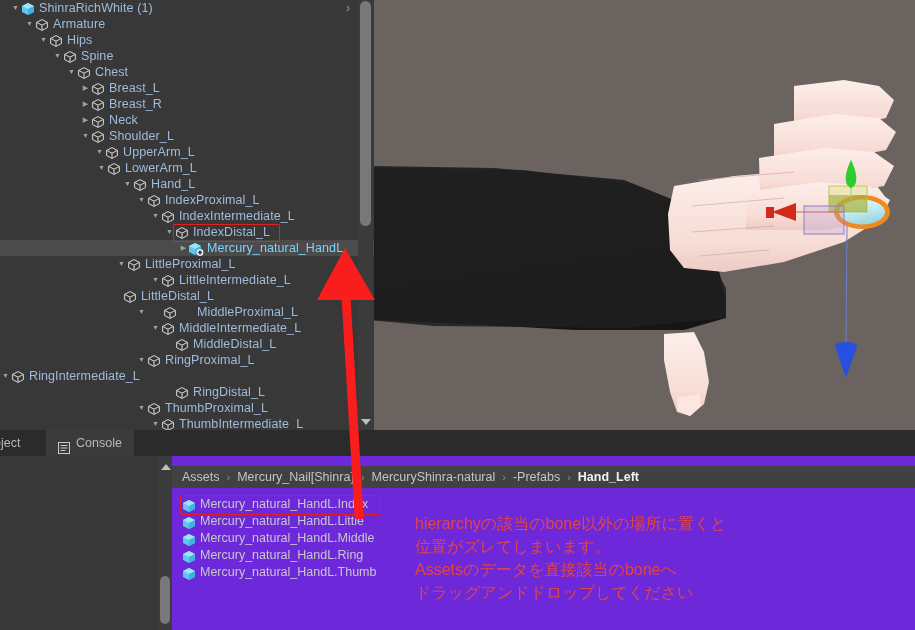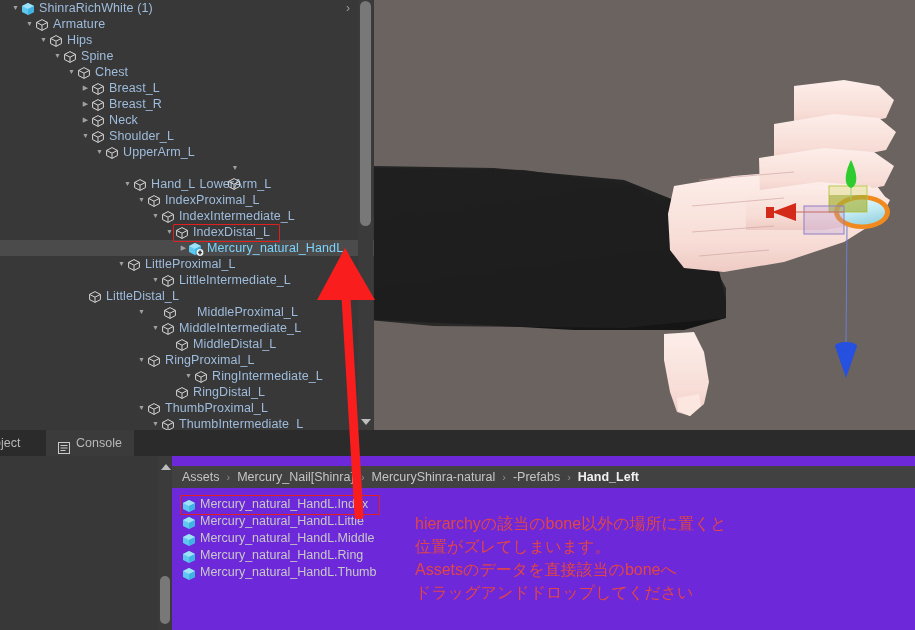--- a/index.html
+++ b/index.html
@@ -165,34 +165,34 @@
           <svg width="14" height="14" viewBox="0 0 14 14">
             <g fill="none" stroke="#d6d6d6" stroke-width="1" stroke-linejoin="round">
               <path d="M7,1.6 L12.4,4.4 L12.4,9.6 L7,12.4 L1.6,9.6 L1.6,4.4 Z"></path>
               <path d="M1.6,4.4 L7,7.2 L12.4,4.4"></path>
               <path d="M7,7.2 L7,12.4"></path>
             </g>
           </svg>
         </span>
         <span class="h-label">Breast_R</span>
       </div>
+      <div class="h-row" style="padding-left: 80px; align-items: flex-end;">
+        <span class="tw closed"></span>
+        <span class="cubeicon">
+          <svg width="14" height="14" viewBox="0 0 14 14">
+            <g fill="none" stroke="#d6d6d6" stroke-width="1" stroke-linejoin="round">
+              <path d="M7,1.6 L12.4,4.4 L12.4,9.6 L7,12.4 L1.6,9.6 L1.6,4.4 Z"></path>
+              <path d="M1.6,4.4 L7,7.2 L12.4,4.4"></path>
+              <path d="M7,7.2 L7,12.4"></path>
+            </g>
+          </svg>
+        </span>
+        <span class="h-label">Neck</span>
+      </div>
       <div class="h-row" style="padding-left: 80px;">
-        <span class="tw closed"></span>
-        <span class="cubeicon">
-          <svg width="14" height="14" viewBox="0 0 14 14">
-            <g fill="none" stroke="#d6d6d6" stroke-width="1" stroke-linejoin="round">
-              <path d="M7,1.6 L12.4,4.4 L12.4,9.6 L7,12.4 L1.6,9.6 L1.6,4.4 Z"></path>
-              <path d="M1.6,4.4 L7,7.2 L12.4,4.4"></path>
-              <path d="M7,7.2 L7,12.4"></path>
-            </g>
-          </svg>
-        </span>
-        <span class="h-label">Neck</span>
-      </div>
-      <div class="h-row" style="padding-left: 80px;">
         <span class="tw open"></span>
         <span class="cubeicon">
           <svg width="14" height="14" viewBox="0 0 14 14">
             <g fill="none" stroke="#d6d6d6" stroke-width="1" stroke-linejoin="round">
               <path d="M7,1.6 L12.4,4.4 L12.4,9.6 L7,12.4 L1.6,9.6 L1.6,4.4 Z"></path>
               <path d="M1.6,4.4 L7,7.2 L12.4,4.4"></path>
               <path d="M7,7.2 L7,12.4"></path>
             </g>
           </svg>
         </span>
@@ -204,21 +204,21 @@
           <svg width="14" height="14" viewBox="0 0 14 14">
             <g fill="none" stroke="#d6d6d6" stroke-width="1" stroke-linejoin="round">
               <path d="M7,1.6 L12.4,4.4 L12.4,9.6 L7,12.4 L1.6,9.6 L1.6,4.4 Z"></path>
               <path d="M1.6,4.4 L7,7.2 L12.4,4.4"></path>
               <path d="M7,7.2 L7,12.4"></path>
             </g>
           </svg>
         </span>
         <span class="h-label">UpperArm_L</span>
       </div>
-      <div class="h-row" style="padding-left: 96px; flex-direction: column;">
+      <div class="h-row" style="padding-left: 96px;">
         <span class="tw open"></span>
         <span class="cubeicon">
           <svg width="14" height="14" viewBox="0 0 14 14">
             <g fill="none" stroke="#d6d6d6" stroke-width="1" stroke-linejoin="round">
               <path d="M7,1.6 L12.4,4.4 L12.4,9.6 L7,12.4 L1.6,9.6 L1.6,4.4 Z"></path>
               <path d="M1.6,4.4 L7,7.2 L12.4,4.4"></path>
               <path d="M7,7.2 L7,12.4"></path>
             </g>
           </svg>
         </span>
@@ -309,21 +309,21 @@
           <svg width="14" height="14" viewBox="0 0 14 14">
             <g fill="none" stroke="#d6d6d6" stroke-width="1" stroke-linejoin="round">
               <path d="M7,1.6 L12.4,4.4 L12.4,9.6 L7,12.4 L1.6,9.6 L1.6,4.4 Z"></path>
               <path d="M1.6,4.4 L7,7.2 L12.4,4.4"></path>
               <path d="M7,7.2 L7,12.4"></path>
             </g>
           </svg>
         </span>
         <span class="h-label">LittleIntermediate_L</span>
       </div>
-      <div class="h-row" style="padding-left: 77px;">
+      <div class="h-row" style="padding-left: 112px;">
         <span class="tw none"></span>
         <span class="cubeicon">
           <svg width="14" height="14" viewBox="0 0 14 14">
             <g fill="none" stroke="#d6d6d6" stroke-width="1" stroke-linejoin="round">
               <path d="M7,1.6 L12.4,4.4 L12.4,9.6 L7,12.4 L1.6,9.6 L1.6,4.4 Z"></path>
               <path d="M1.6,4.4 L7,7.2 L12.4,4.4"></path>
               <path d="M7,7.2 L7,12.4"></path>
             </g>
           </svg>
         </span>
@@ -374,21 +374,21 @@
           <svg width="14" height="14" viewBox="0 0 14 14">
             <g fill="none" stroke="#d6d6d6" stroke-width="1" stroke-linejoin="round">
               <path d="M7,1.6 L12.4,4.4 L12.4,9.6 L7,12.4 L1.6,9.6 L1.6,4.4 Z"></path>
               <path d="M1.6,4.4 L7,7.2 L12.4,4.4"></path>
               <path d="M7,7.2 L7,12.4"></path>
             </g>
           </svg>
         </span>
         <span class="h-label">RingProximal_L</span>
       </div>
-      <div class="h-row" style="padding-left: 150px; margin-left: 33px;">
+      <div class="h-row" style="">
         <span class="tw open"></span>
         <span class="cubeicon">
           <svg width="14" height="14" viewBox="0 0 14 14">
             <g fill="none" stroke="#d6d6d6" stroke-width="1" stroke-linejoin="round">
               <path d="M7,1.6 L12.4,4.4 L12.4,9.6 L7,12.4 L1.6,9.6 L1.6,4.4 Z"></path>
               <path d="M1.6,4.4 L7,7.2 L12.4,4.4"></path>
               <path d="M7,7.2 L7,12.4"></path>
             </g>
           </svg>
         </span>

